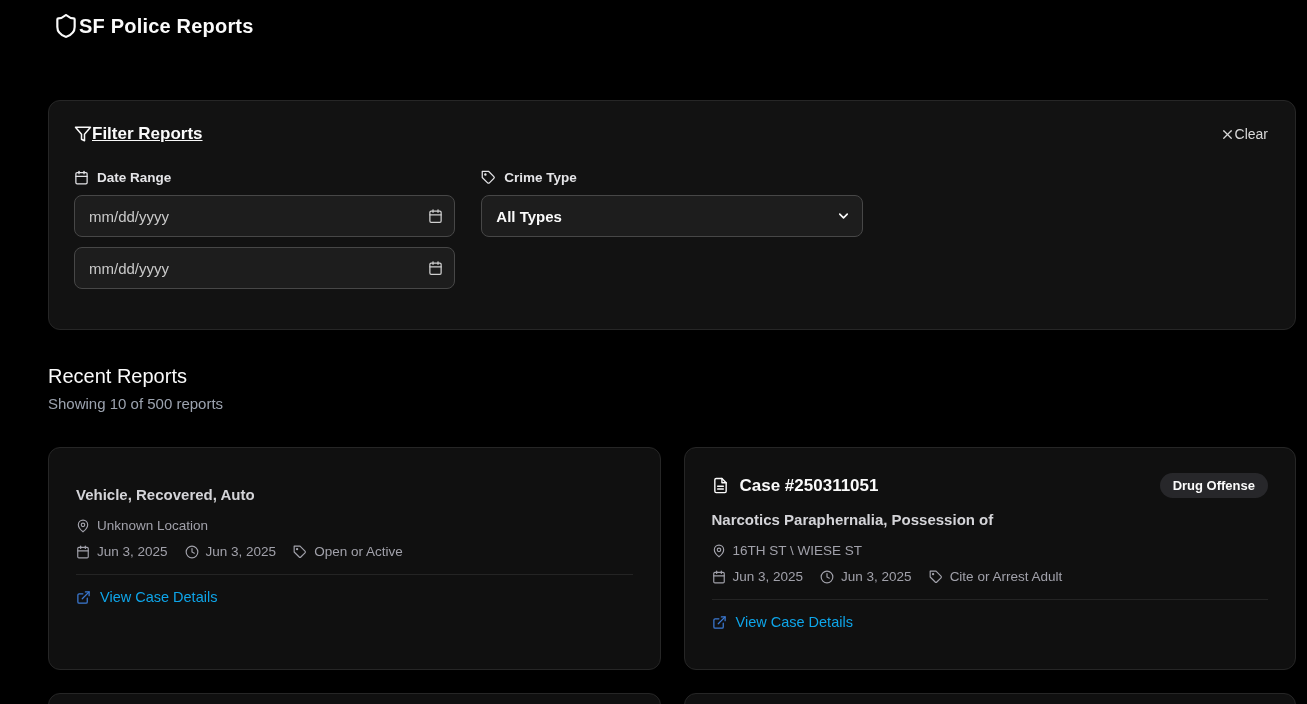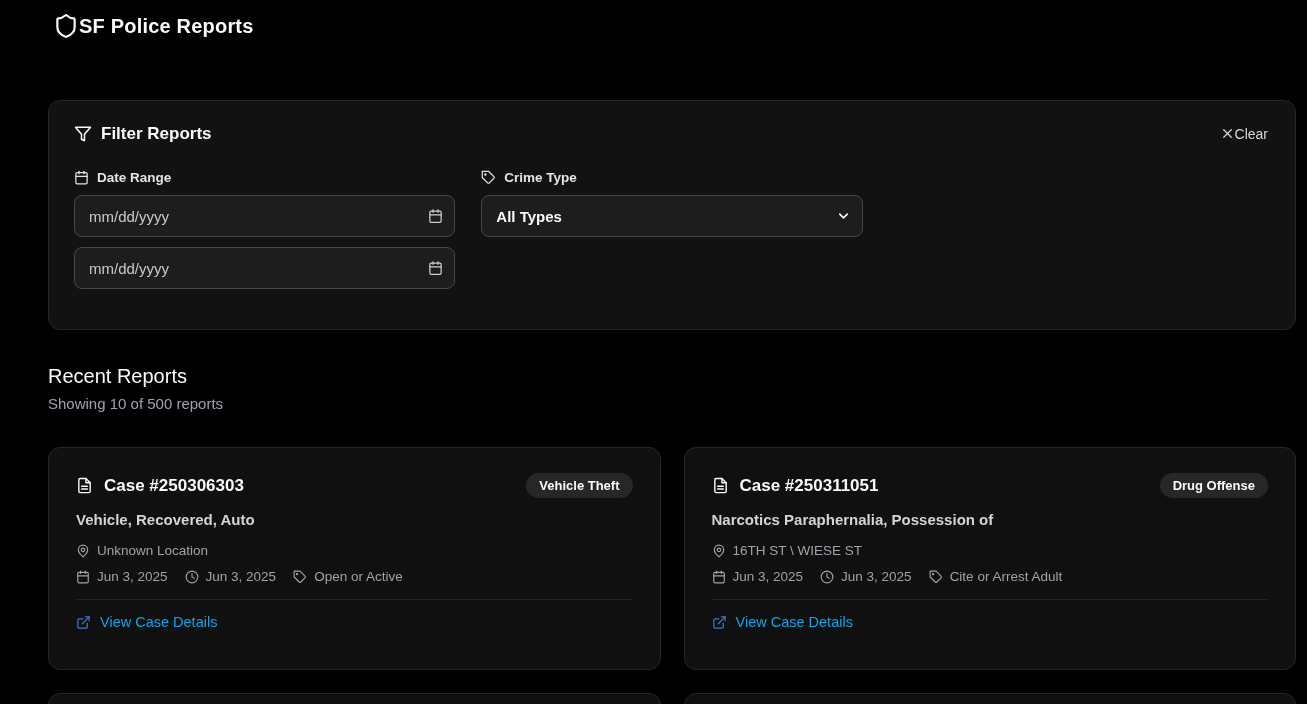--- a/index.html
+++ b/index.html
@@ -22,23 +22,23 @@
   
   .filter-panel {
     width: 1248px; margin: 48px 0 0 48px;
     background: #121212; border: 1px solid #262626; border-radius: 12px;
     padding: 21px 25px 27px; height: 230px;
   }
   .filter-head {
     display: flex; align-items: center; justify-content: space-between;
     margin-bottom: 24px;
   }
-  .filter-title { display: flex; align-items: center; gap: 9px; font-size: 17px; font-weight: 700; }
+  .filter-title { display: flex; align-items: center; font-size: 17px; font-weight: 700; text-decoration: underline; }
   .clear-btn {
-    display: flex; gap: 0;
+    display: flex; align-items: center; gap: 0;
     background: none; border: none; color: #d9d9d9;
     font-family: inherit; font-size: 14px; cursor: pointer; padding: 4px 2px;
   }
   .filter-grid { display: grid; grid-template-columns: 1fr 1fr 1fr; gap: 26px; }
   .field-label {
     display: flex; align-items: center; gap: 8px;
     font-size: 13.5px; font-weight: 600; color: #e4e4e7; margin-bottom: 10px;
   }
   .input-wrap { position: relative; }
   .input-wrap + .input-wrap { margin-top: 10px; }
@@ -188,34 +188,20 @@
   </div>
 </div>
 
 <div class="reports-section">
   <div class="section-title">Recent Reports</div>
   <div class="section-summary">Showing 10 of 500 reports</div>
 
   <div class="cards-grid">
 
     <div class="report-card">
-      <div class="card-head">
-        <div class="case-title">
-          <span>
-            <svg width="17" height="17" viewBox="0 0 24 24" fill="none" stroke="#fafafa" stroke-width="2" stroke-linecap="round" stroke-linejoin="round">
-              <path d="M14 2H6a2 2 0 0 0-2 2v16a2 2 0 0 0 2 2h12a2 2 0 0 0 2-2V8z"></path>
-                <polyline points="14 2 14 8 20 8"></polyline>
-                <line x1="16" y1="13" x2="8" y2="13"></line>
-                <line x1="16" y1="17" x2="8" y2="17"></line>
-            </svg>
-          </span>
-          <span>Case #250306303</span>
-        </div>
-        <span class="badge">Vehicle Theft</span>
-      </div>
       <div class="card-desc">Vehicle, Recovered, Auto</div>
       <div class="meta-row">
         <span class="meta-item">
           <span>
             <svg width="14" height="14" viewBox="0 0 24 24" fill="none" stroke="#a1a1aa" stroke-width="2" stroke-linecap="round" stroke-linejoin="round">
               <path d="M20 10c0 6-8 12-8 12s-8-6-8-12a8 8 0 0 1 16 0z"></path>
                 <circle cx="12" cy="10" r="3"></circle>
             </svg>
           </span>
           <span>Unknown Location</span>

